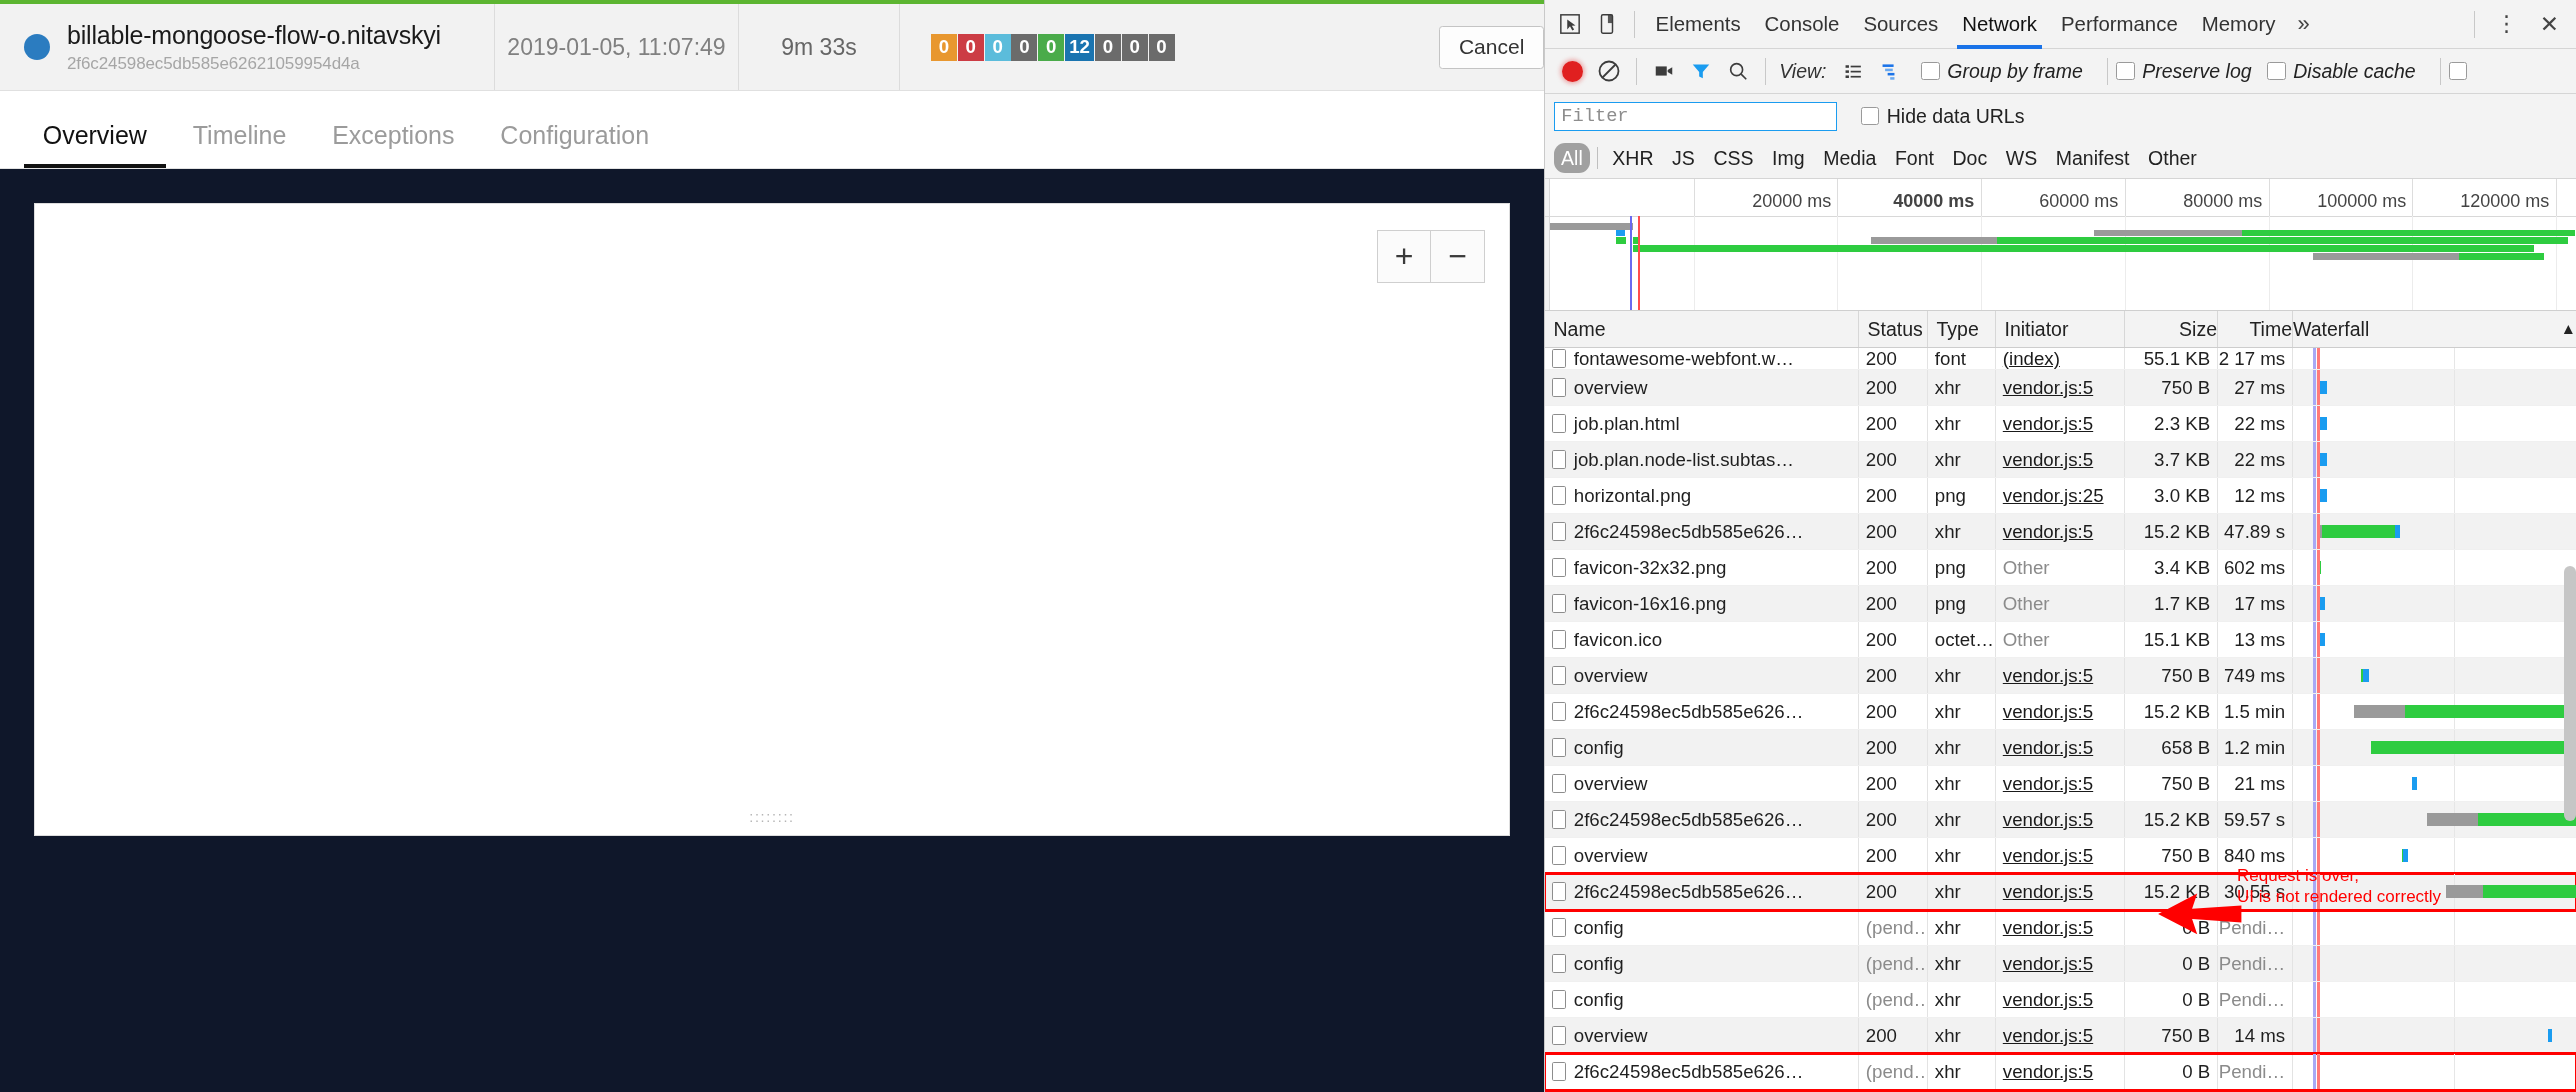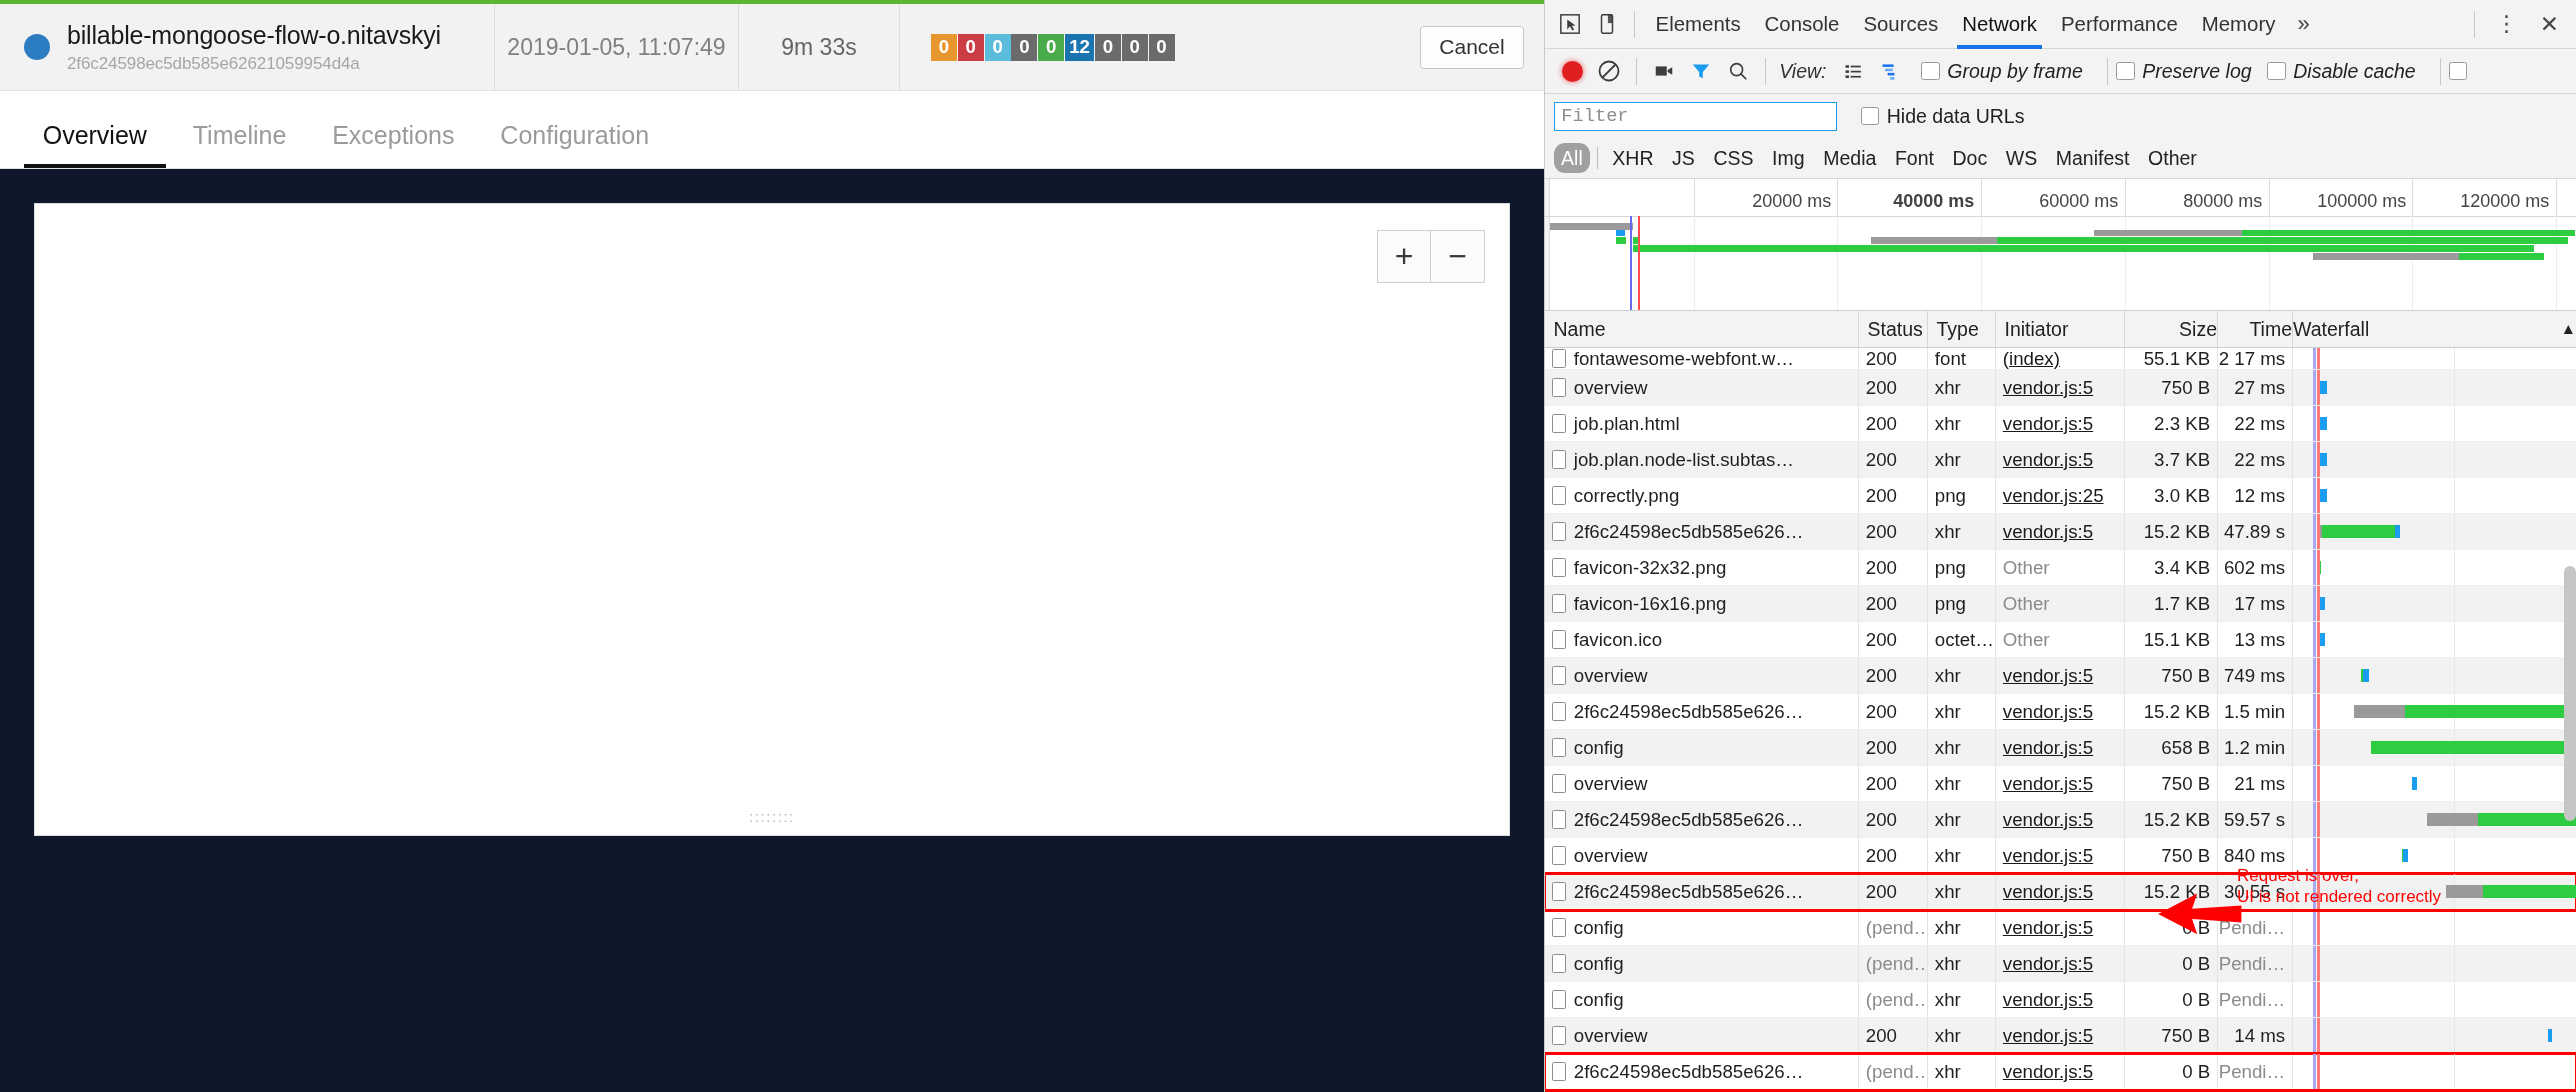--- a/index.html
+++ b/index.html
@@ -59,21 +59,21 @@
     flex: 1; display: flex; align-items: center; padding-left: 31px;
   }
   .badges { display: flex; }
   .badge {
     min-width: 26px; height: 27px;
     display: flex; align-items: center; justify-content: center;
     color: #ffffff; font-size: 18.7px; font-weight: bold;
     margin-right: 0.8px; padding: 0 4.2px;
   }
   .cancel-wrap {
-    width: 144px; display: flex; align-items: center; justify-content: center;
+    width: 144px; display: flex; align-items: center; justify-content: flex-end;
   }
   .cancel-btn {
     border: 0.8px solid #c4c4c4; background: #fdfdfd;
     border-radius: 3.4px; padding: 8.5px 18.7px;
     font-size: 21px; color: #333333; cursor: pointer;
     font-family: "Liberation Sans", sans-serif;
   }
 
   
   .tabbar {
@@ -634,21 +634,21 @@
                 <div class="g" style="left: 161px;"></div>
                 <div class="wf-bar" style="left: 25.5px; width: 8.5px; background: rgb(26, 156, 240);"></div>
                 <div class="wf-vline" style="left: 20.4px; background: rgb(168, 168, 245);"></div>
                 <div class="wf-vline" style="left: 24px; background: rgb(255, 122, 122);"></div>
               </div>
             </div>
           </div>
           <div class="nt-row">
             <div class="c-name">
               <span class="doc-icon"></span>
-              <span>correctly.png</span>
+              <span>horizontal.png</span>
             </div>
             <div class="c-status">
               <span>200</span>
             </div>
             <div class="c-type">
               <span>png</span>
             </div>
             <div class="c-initiator">
               <span class="link">vendor.js:25</span>
             </div>

